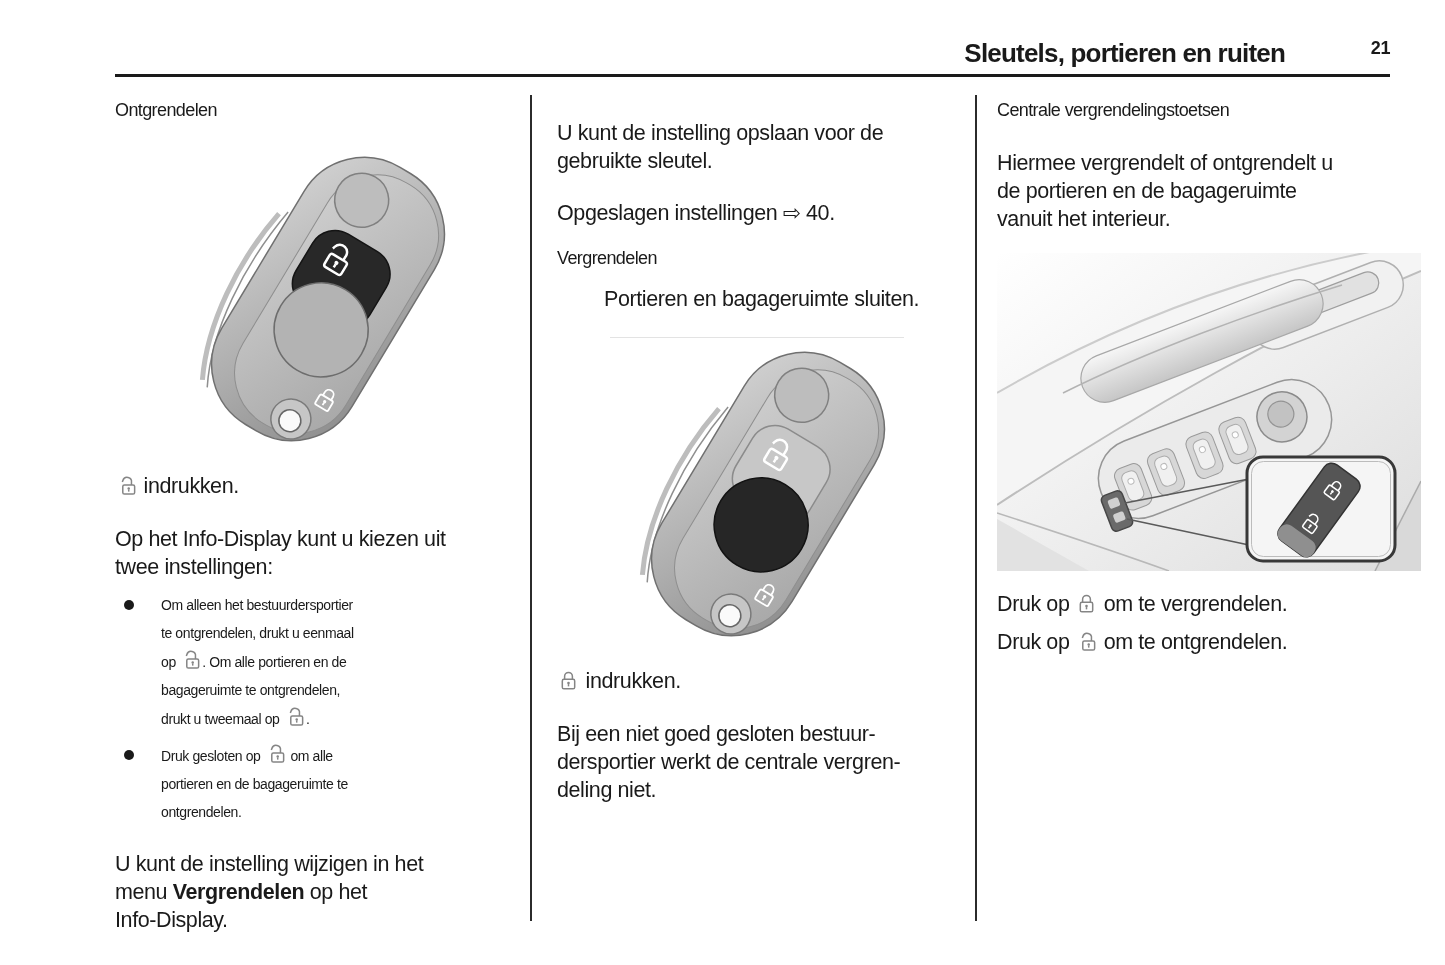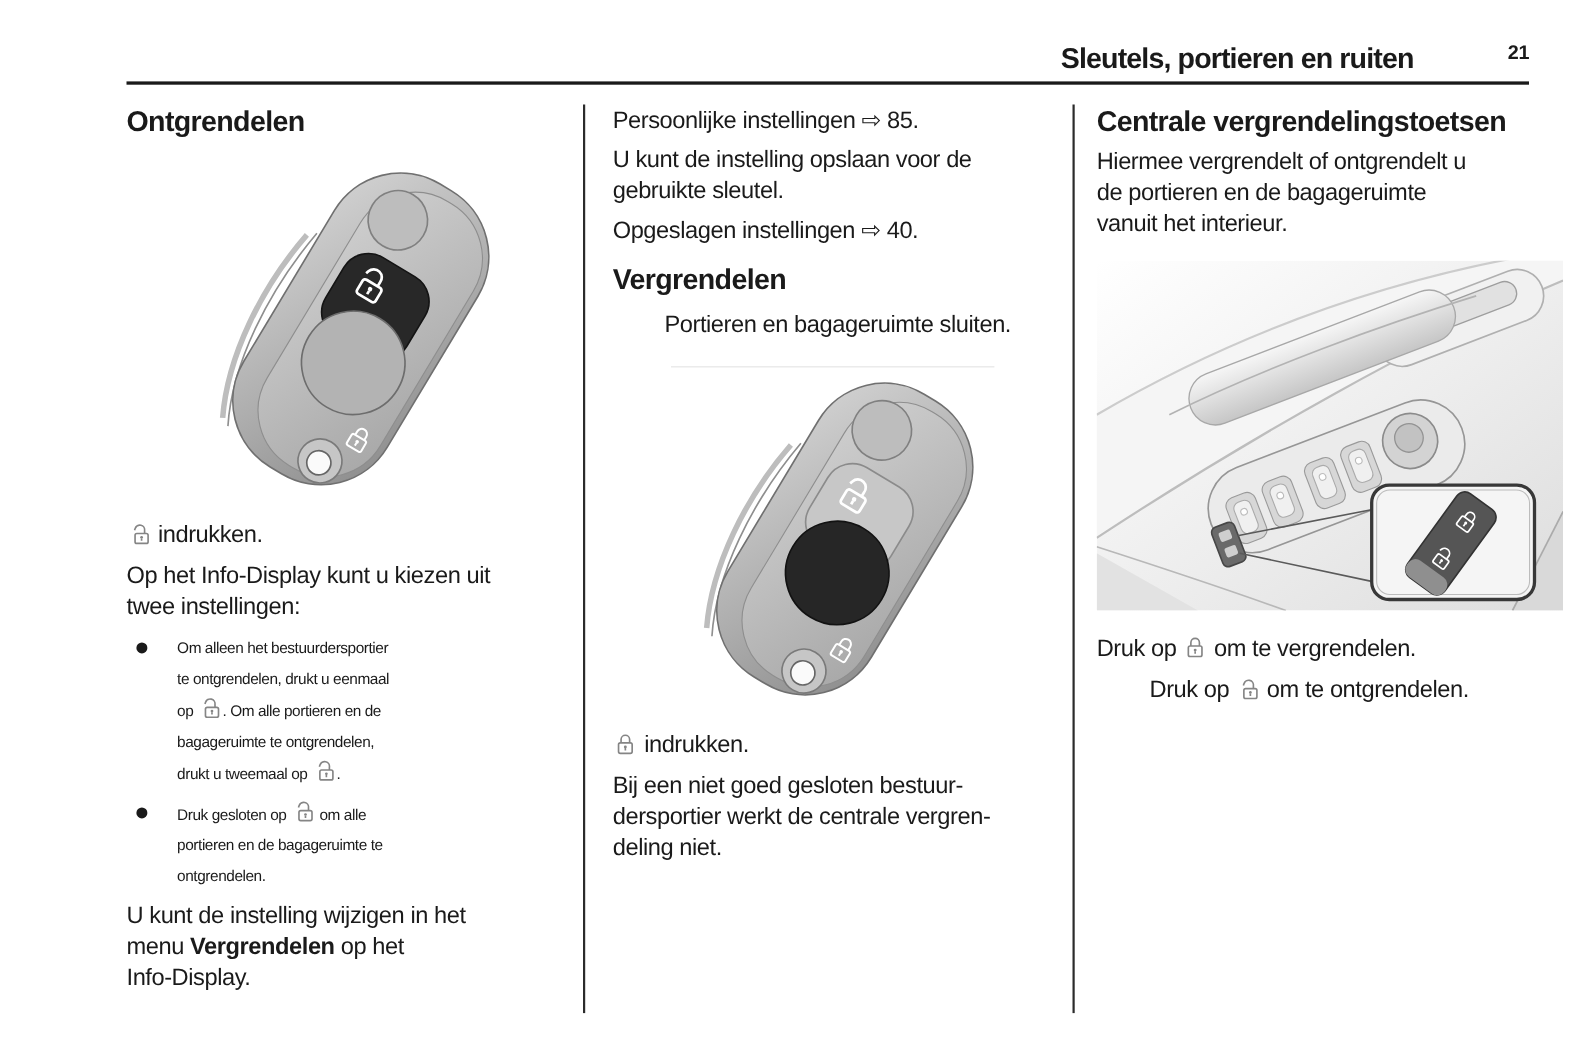--- a/index.html
+++ b/index.html
@@ -13,28 +13,28 @@
   .hdr-num{position:absolute;top:38px;right:55px;font-size:18px;font-weight:bold;}
   .hdr-rule{position:absolute;top:74px;left:115px;width:1275px;height:3px;background:#1a1a1a;}
   
   .vsep{position:absolute;top:95px;width:2px;height:826px;background:#2b2b2b;}
   .vsep.s1{left:530px;} .vsep.s2{left:975px;}
   
   .col{position:absolute;top:95px;}
   .col1{left:115px;width:398px;}
   .col2{left:557px;width:400px;}
   .col3{left:997px;width:395px;}
-  h2{font-size:26px;line-height:30px;margin:0;font-weight:bold;letter-spacing:-0.6px;}
+  h2{font-size:18px;line-height:30px;margin:0;font-weight:normal;letter-spacing:-0.6px;}
   p{font-size:21.5px;line-height:28px;margin:0;}
   .pre{white-space:pre-line;}
-  .mt8{margin-top:8px;} .mt10{margin-top:10px;} .mt12{margin-top:12px;margin-left:47px;}
+  .mt8{margin-top:24px;} .mt10{margin-top:10px;} .mt12{margin-top:12px;margin-left:47px;}
   .mt14{margin-top:14px;} .mt16{margin-top:16px;}
   .press{line-height:30px;}
   .press3{line-height:30px;margin-top:14px;}
-  .press3 + .press3{margin-top:8px;margin-left:48px;}
+  .press3 + .press3{margin-top:8px;}
   .bold{font-weight:bold;}
   .bullet{position:relative;padding-left:46px;font-size:14px;line-height:28px;}
   .bullet::before{content:"";position:absolute;left:9px;top:9px;width:10px;height:10px;border-radius:50%;background:#1a1a1a;}
   .bullet + .bullet{margin-top:8px;}
   .faint-rule{width:294px;height:1px;background:#e3e3e3;margin:24px auto 0 auto;}
   
   svg.inline-lock{width:23px;height:24px;vertical-align:-4px;color:#858585;}
   
   .fob-fig{display:block;margin-top:24px;}
   .fob-fig svg{display:block;}
@@ -136,21 +136,20 @@
         </svg><span> om alle
 portieren en de bagageruimte te
 ontgrendelen.</span></div>
 
     <p class="pre mt8"><span>U kunt de instelling wijzigen in het
 menu </span><span class="bold">Vergrendelen</span><span> op het
 Info-Display.</span></p>
   </div>
 
   <div class="col col2">
-    <p>Persoonlijke instellingen ⇨ 85.</p>
     <p class="pre mt8">U kunt de instelling opslaan voor de
 gebruikte sleutel.</p>
     <p class="mt8">Opgeslagen instellingen ⇨ 40.</p>
 
     <h2 class="mt16">Vergrendelen</h2>
     <p class="mt12">Portieren en bagageruimte sluiten.</p>
 
     <div class="faint-rule"></div>
 
     <div class="fob-fig fob2" style="margin-top:6px">

